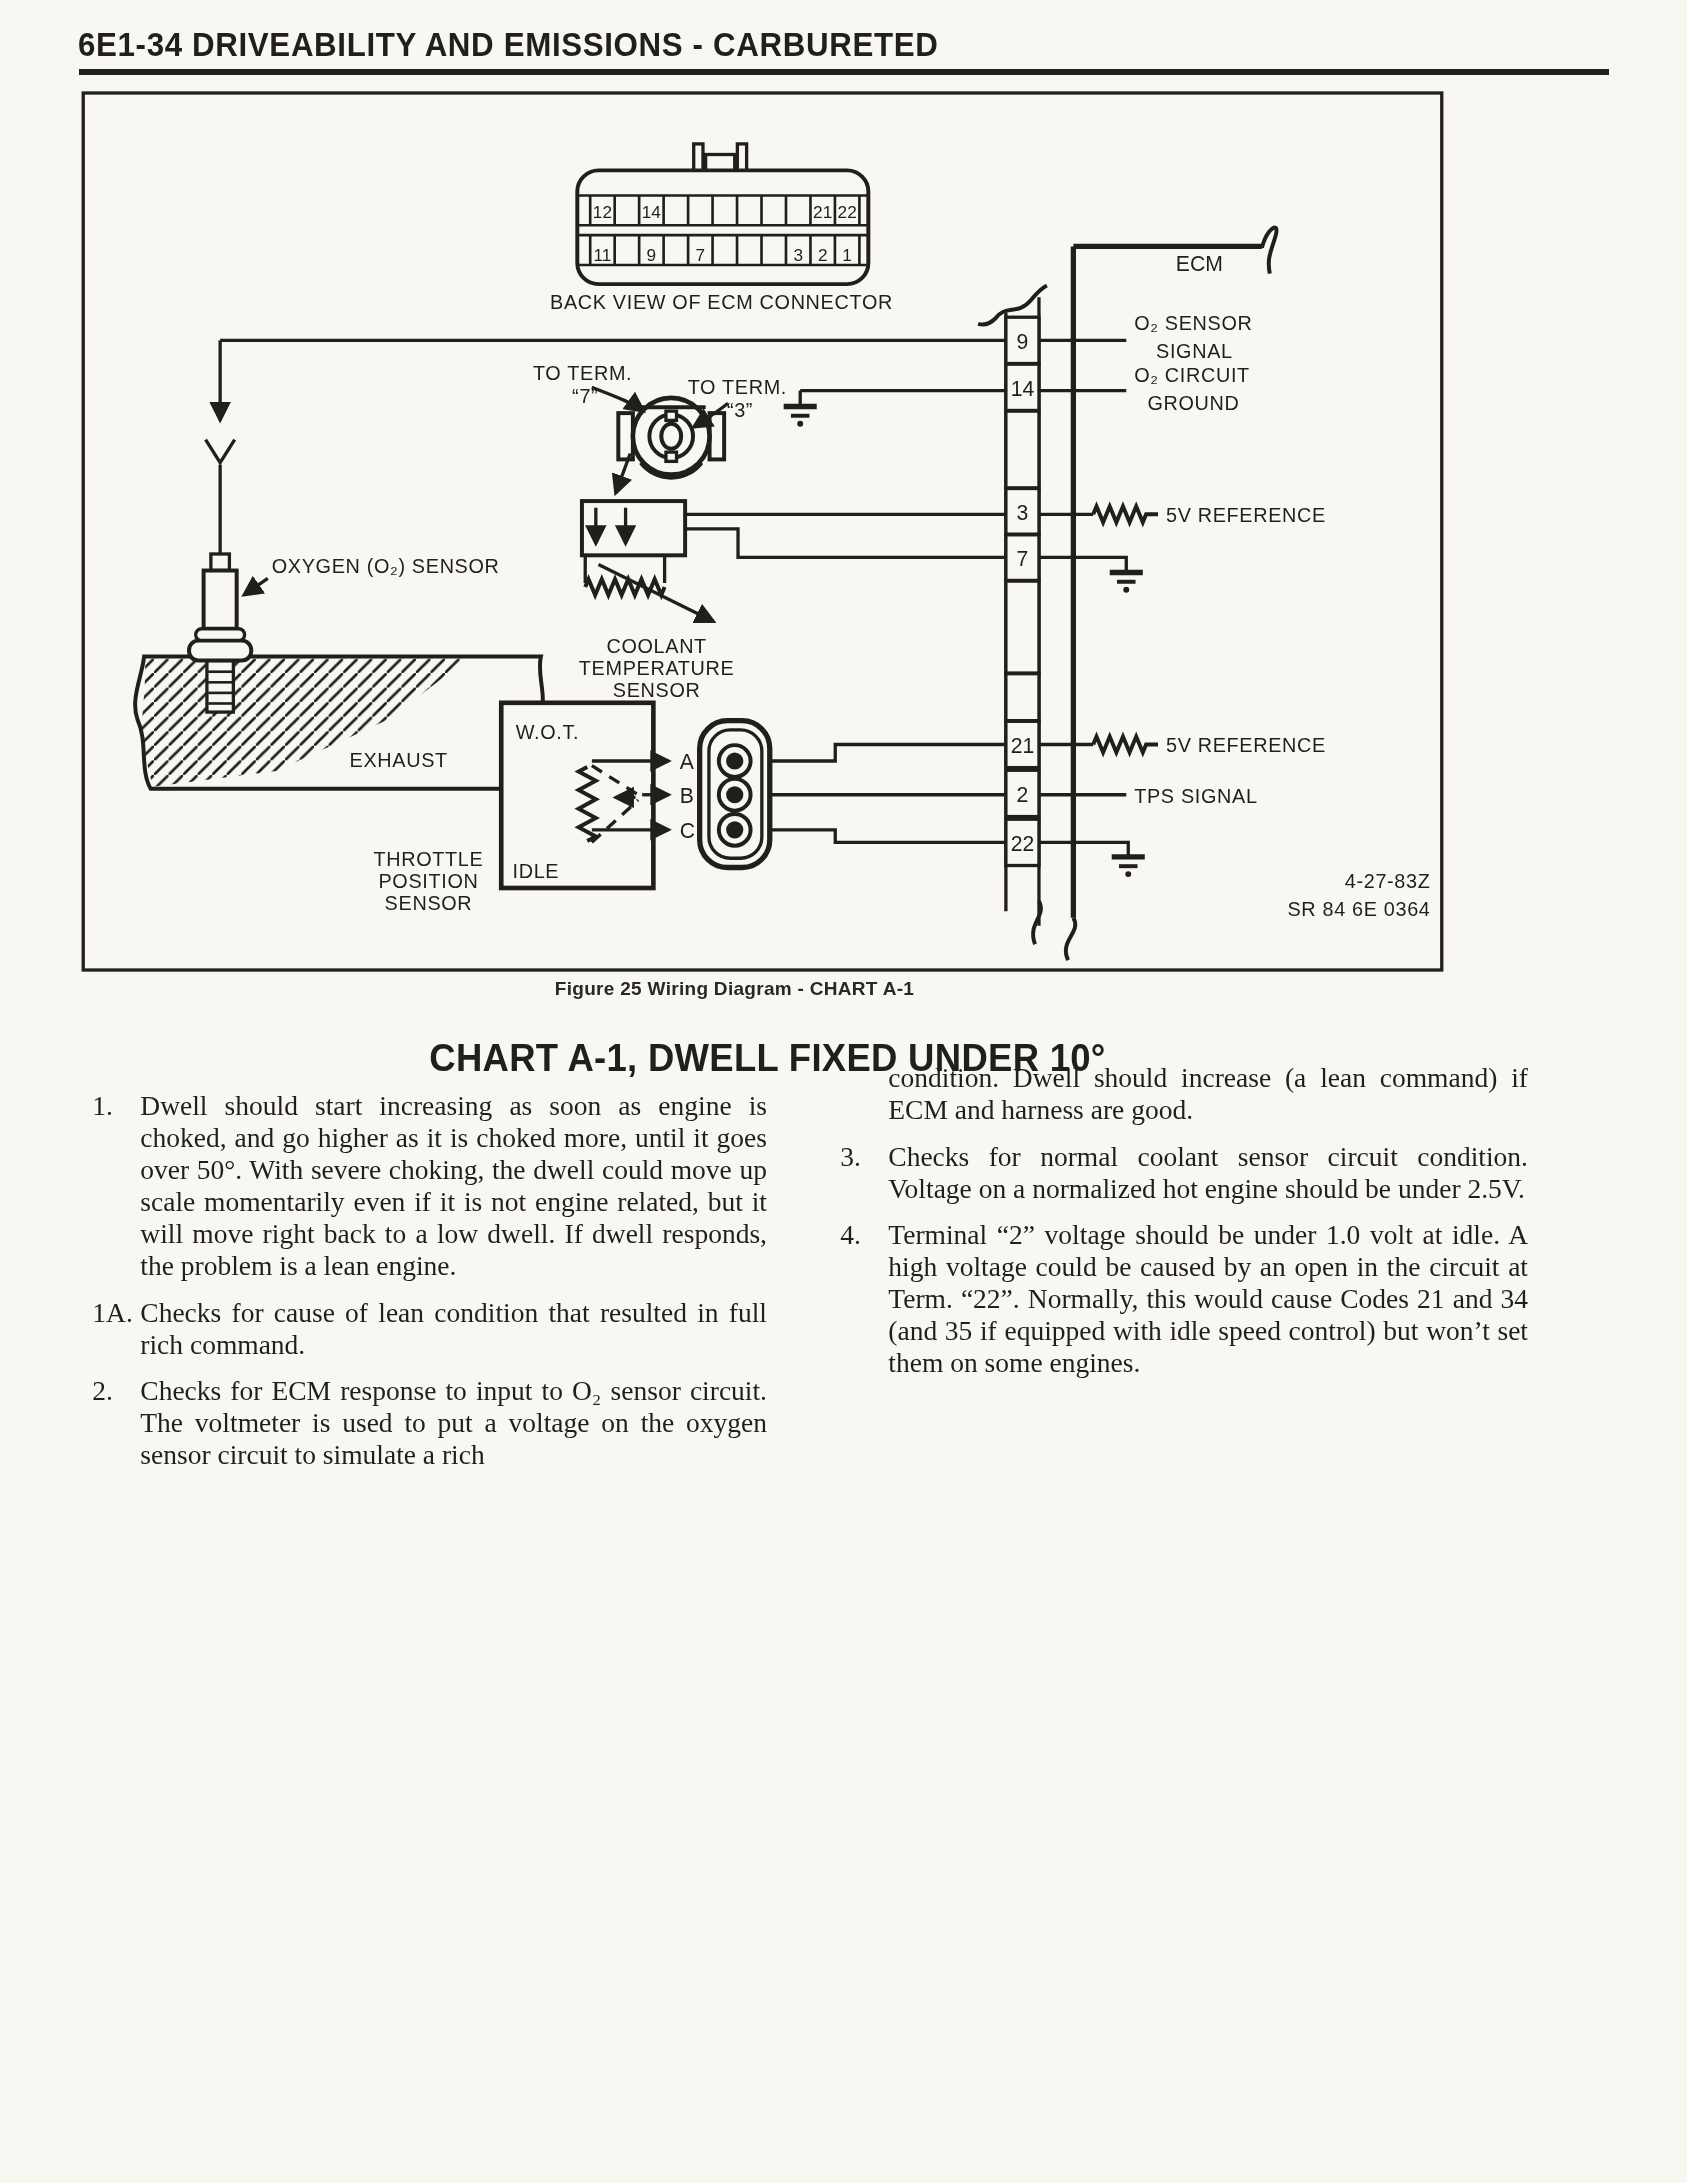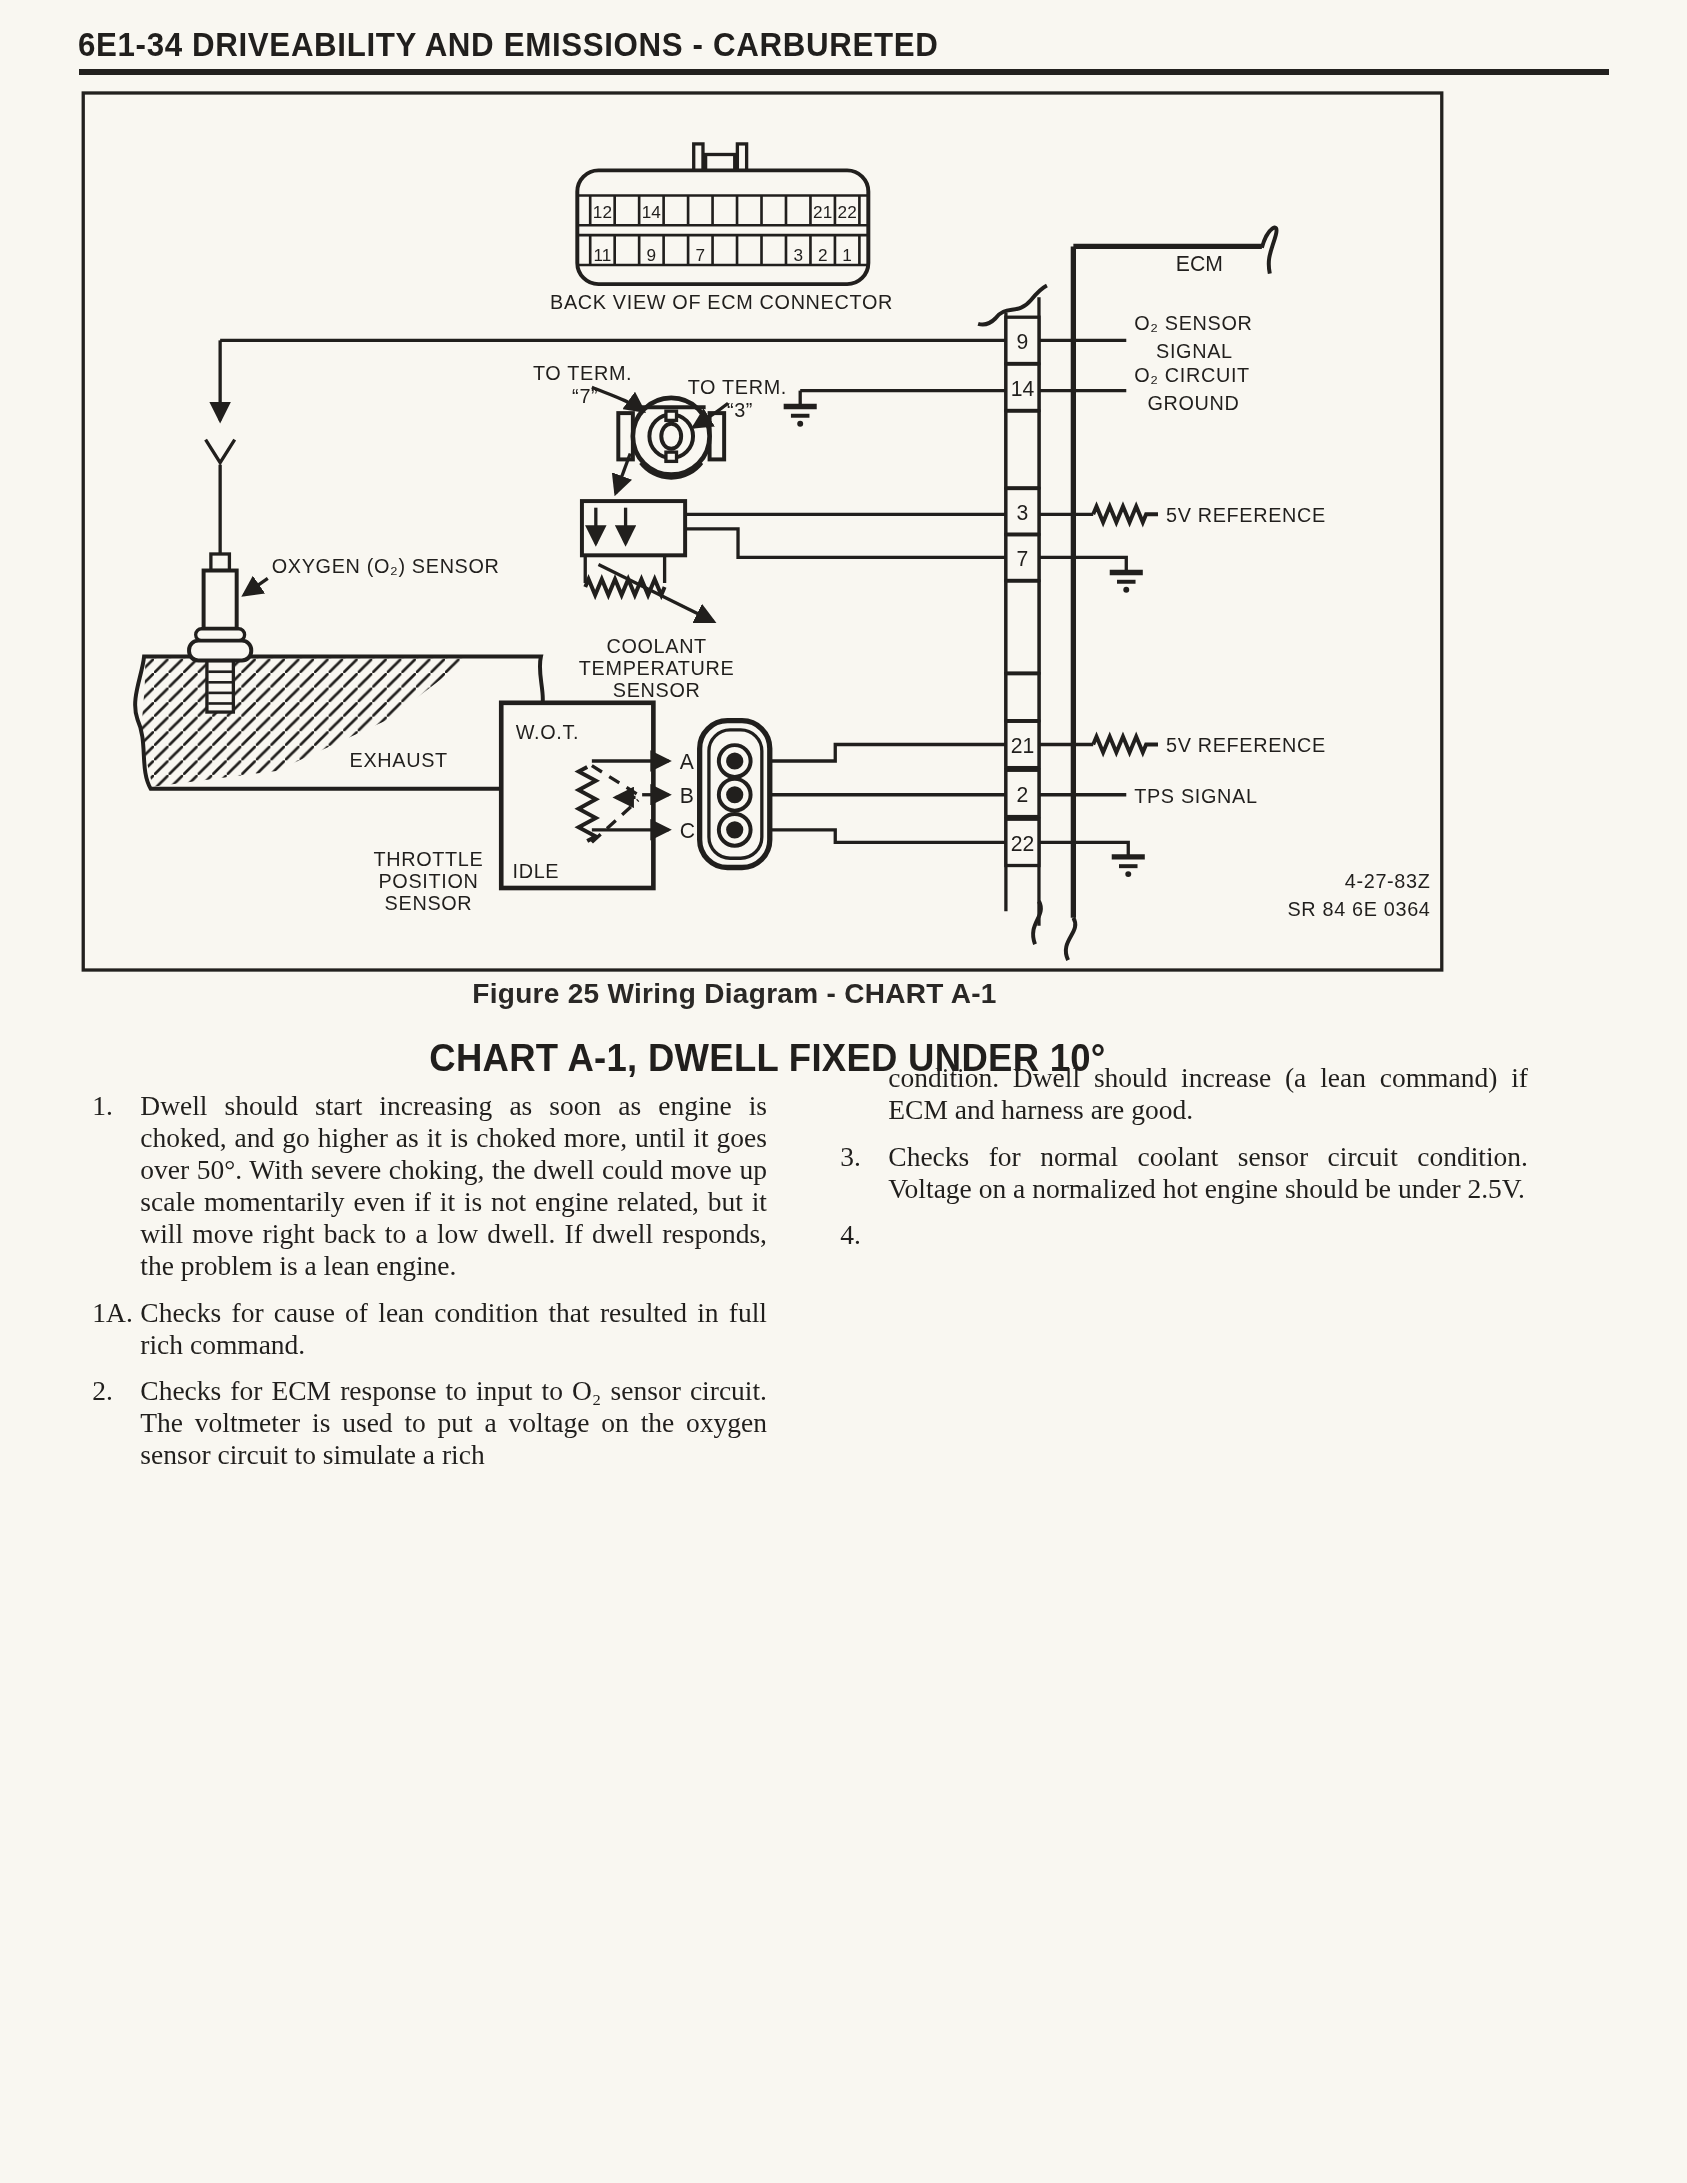--- a/index.html
+++ b/index.html
@@ -17,21 +17,21 @@
     transform:scaleX(.92);transform-origin:left;
   }
   #hdr-rule{left:79px;top:69px;width:1530px;height:6px;background:#23211f;}
   #fig-svg{left:81px;top:91px;}
   svg text{font-family:"Liberation Sans",sans-serif;fill:#211f1d;}
   .dlab{font-size:30px;letter-spacing:1px;}
   .dnum{font-size:32px;}
   .gnum{font-size:26px;}
   #fig-caption{
     left:0;top:978px;width:1469px;text-align:center;
-    font-size:28px;font-weight:bold;letter-spacing:0.3px;color:#2a2826;
+    font-size:19px;font-weight:bold;letter-spacing:0.3px;color:#2a2826;
   }
   #chart-title{
     left:0;top:1037px;width:1535px;text-align:center;
     font-size:38px;font-weight:bold;letter-spacing:0.3px;
     transform:scaleX(.96);transform-origin:center;
   }
   .note-col{font-family:"Liberation Serif",serif;font-size:27.5px;line-height:32px;}
   #col-left{left:91px;top:1090px;width:676px;}
   #col-right{left:839px;top:1062px;width:689px;}
   .note-item{display:flex;margin-bottom:14.6px;}
@@ -313,16 +313,17 @@
   </div>
   <div class="note-item">
     <div class="note-num">3.</div>
     <div class="note-body">
       <p>Checks for normal coolant sensor circuit condition. Voltage on a normalized hot engine should be under 2.5V.</p>
     </div>
   </div>
   <div class="note-item">
     <div class="note-num">4.</div>
     <div class="note-body">
+      <p>Terminal “2” voltage should be under 1.0 volt at idle. A high voltage could be caused by an open in the circuit at Term. “22”. Normally, this would cause Codes 21 and 34 (and 35 if equipped with idle speed control) but won’t set them on some engines.</p>
     </div>
   </div>
 </div>
 
 
 </body></html>

